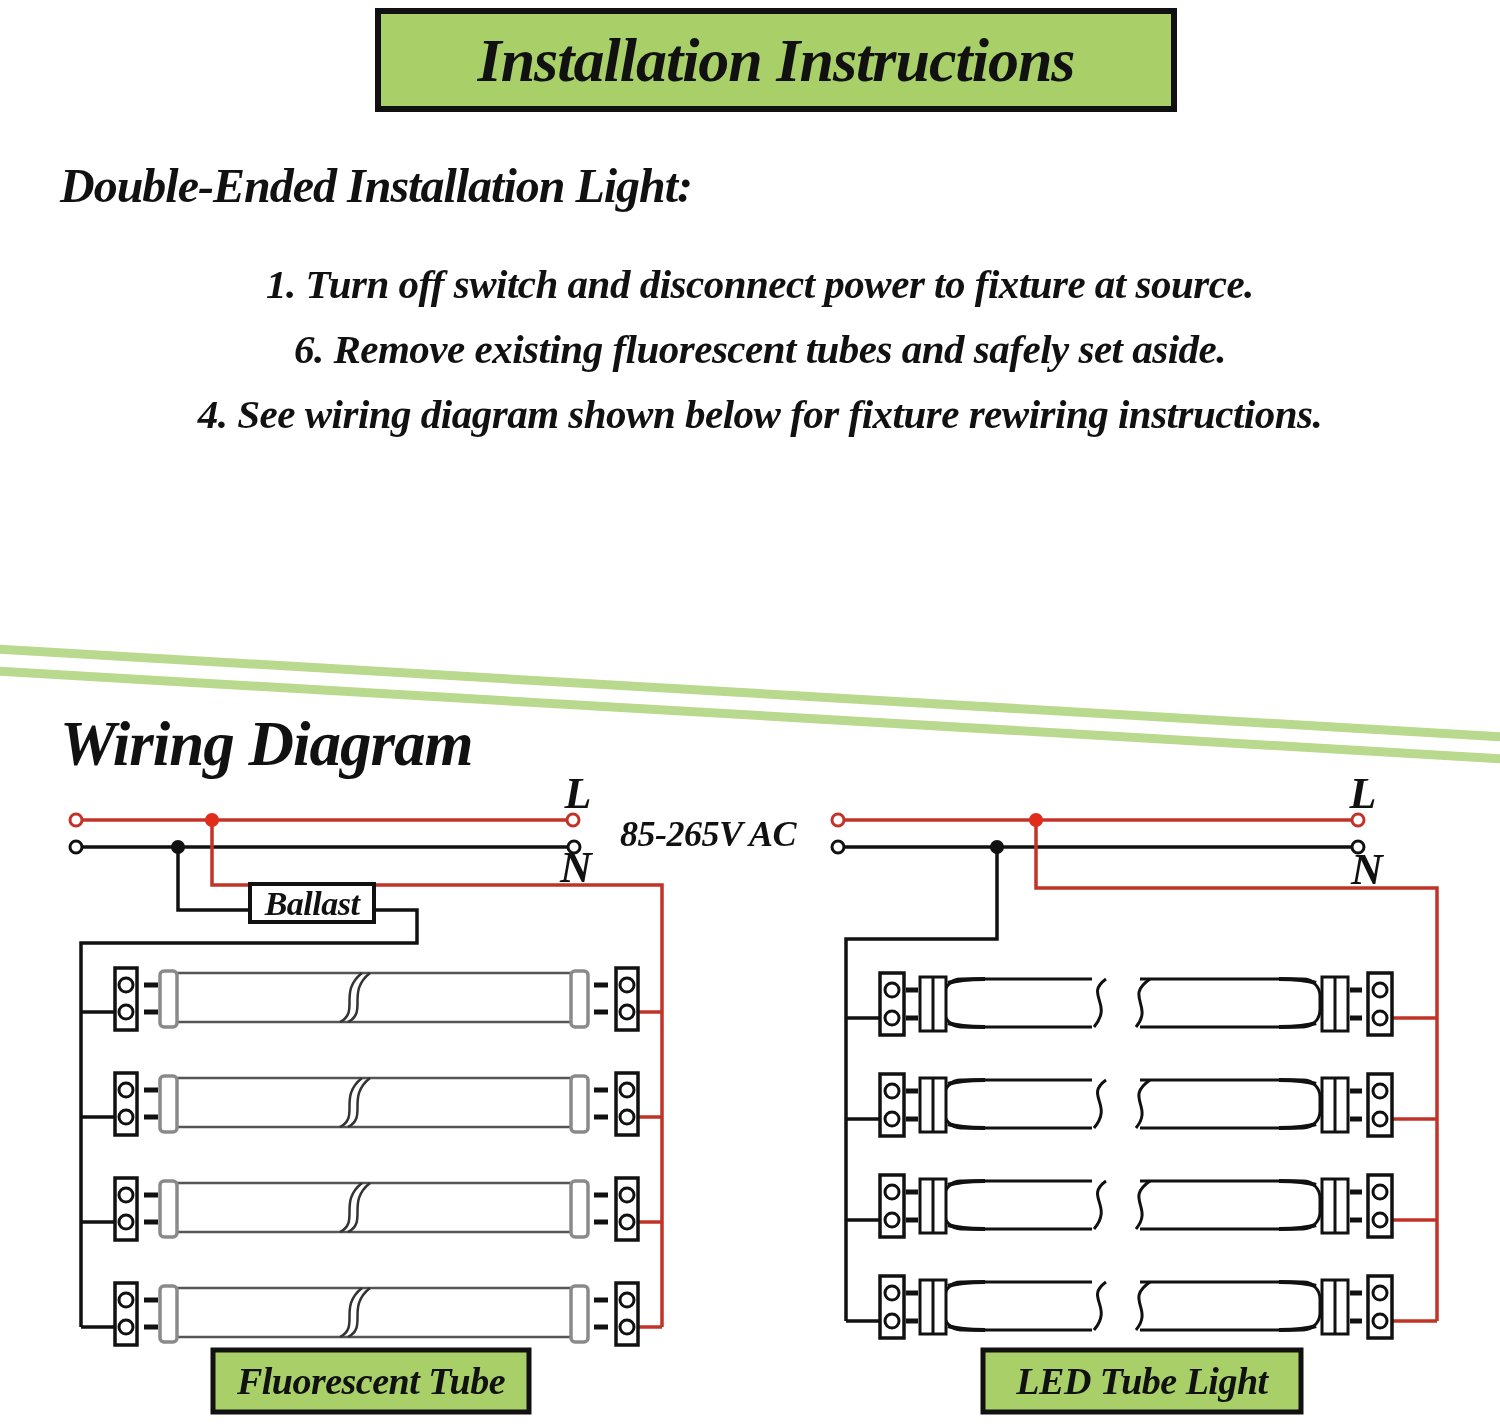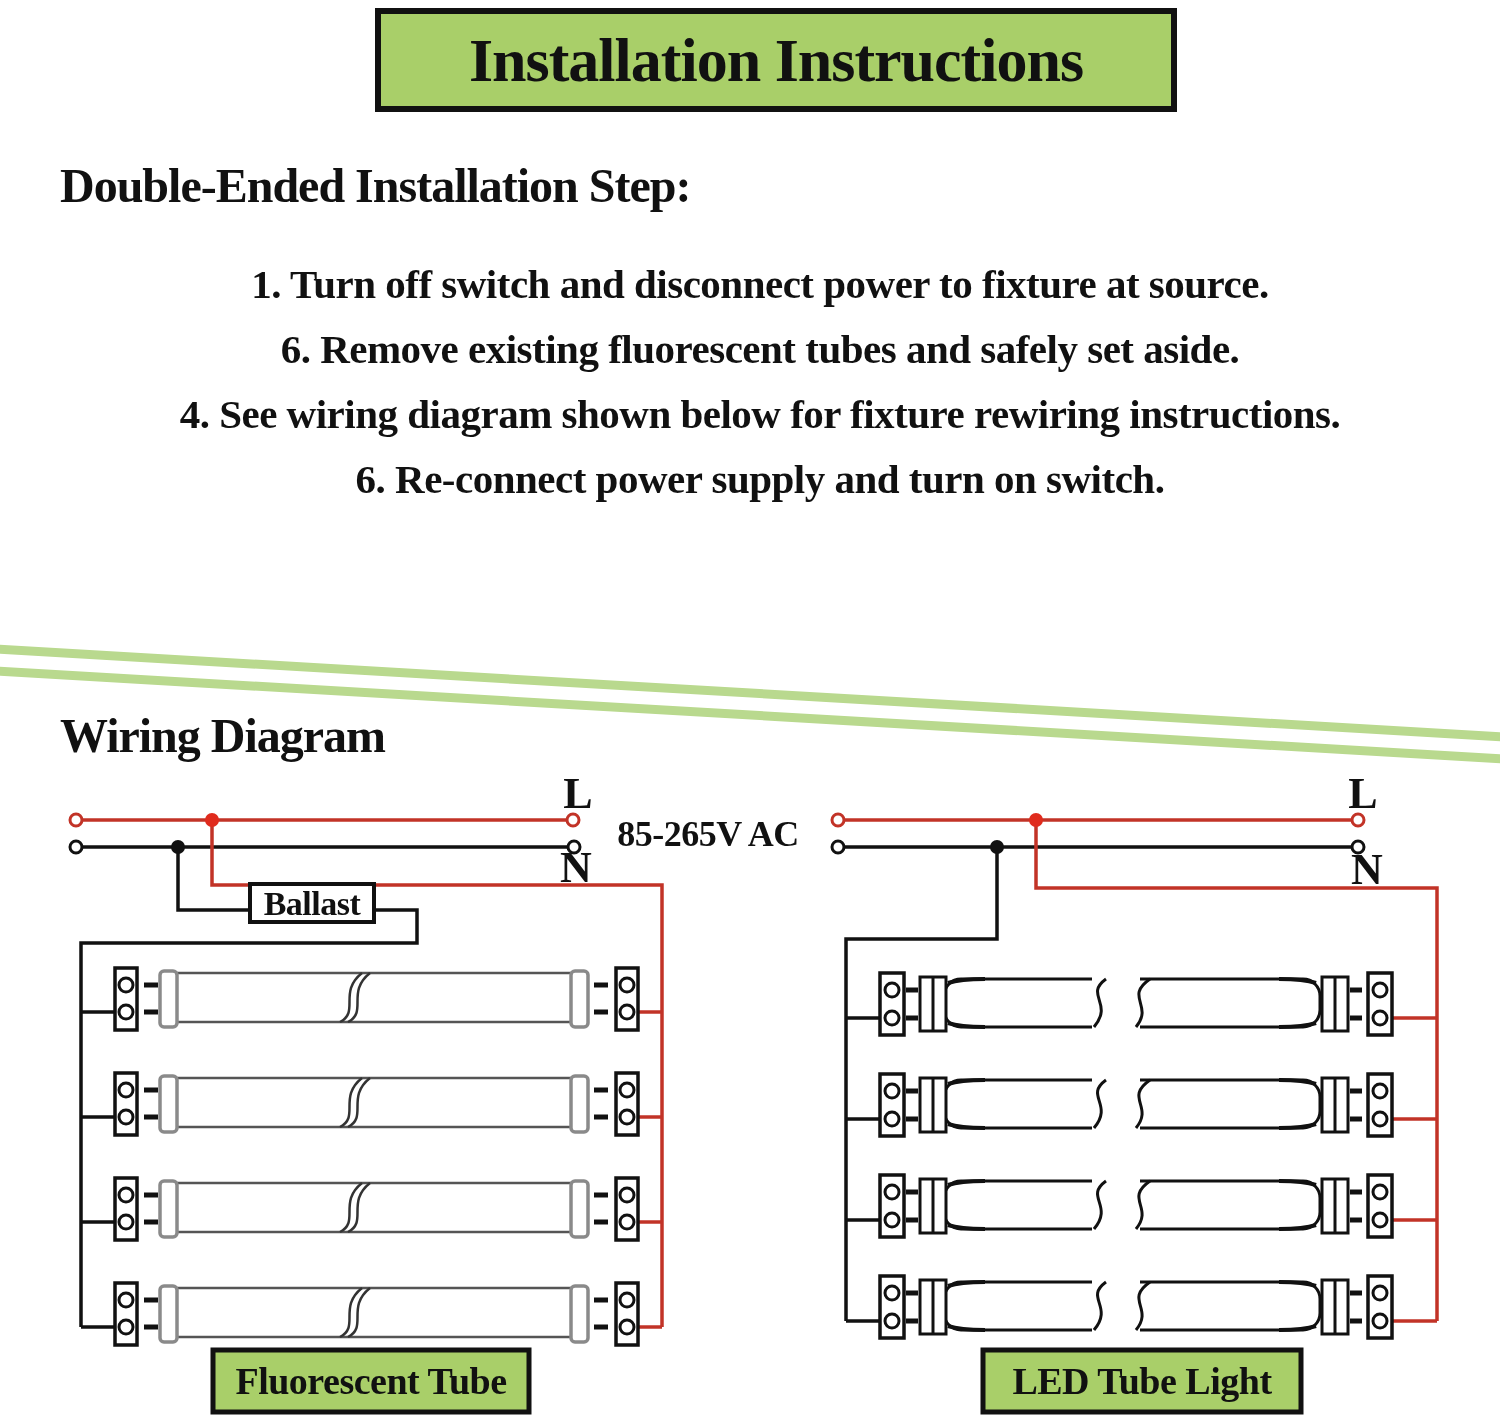--- a/index.html
+++ b/index.html
@@ -4,29 +4,29 @@
 <style>
   :root{
     --green:#a9cf69;
     --sep-green:#b9d98e;
     --red:#c23327;
     --red-bright:#e02b1d;
     --ink:#111111;
   }
   html,body{margin:0;padding:0;background:#fff;}
   #page{position:relative;width:1500px;height:1426px;background:#fff;overflow:hidden;
-        font-family:"Liberation Serif","DejaVu Serif",serif;color:var(--ink);}
+        font-family:"Liberation Serif","DejaVu Serif",serif;color:var(--ink);font-style:italic;}
   .abs{position:absolute;}
   #banner{left:375px;top:8px;width:790px;height:92px;background:var(--green);
           border:6px solid #111;display:flex;align-items:center;justify-content:center;
           font-size:62px;font-weight:bold;letter-spacing:-1px;z-index:2;}
   #section-heading{left:60px;top:158px;font-size:48px;font-weight:bold;letter-spacing:-1px;z-index:2;}
   #steps{left:60px;top:252px;width:1400px;z-index:2;text-align:center;}
   .step{font-size:41px;font-weight:bold;letter-spacing:-0.5px;line-height:65px;white-space:nowrap;}
-  #wiring-heading{left:60px;top:708px;font-size:48px;font-weight:bold;letter-spacing:-1px;z-index:2;}
+  #wiring-heading{left:60px;top:708px;font-size:63px;font-weight:bold;letter-spacing:-1px;z-index:2;}
   svg{position:absolute;left:0;top:0;z-index:1;}
   .sep{stroke:var(--sep-green);stroke-width:9;fill:none;}
   .wblack{stroke:var(--ink);stroke-width:3.5;fill:none;}
   .wred{stroke:var(--red);stroke-width:3.5;fill:none;}
   .term-red{fill:#fff;stroke:var(--red);stroke-width:3;}
   .term-black{fill:#fff;stroke:var(--ink);stroke-width:3;}
   .dot-red{fill:var(--red-bright);stroke:none;}
   .dot-black{fill:var(--ink);stroke:none;}
   .socket{fill:#fff;stroke:var(--ink);stroke-width:3.5;}
   .hole{fill:#fff;stroke:var(--ink);stroke-width:3;}
@@ -48,27 +48,26 @@
 </style>
 </head>
 <body>
 
 <div id="page">
 
   <div id="banner" class="abs">
     <span>Installation Instructions</span>
   </div>
 
-  <div id="section-heading" class="abs">Double-Ended Installation Step:</div>
+  <div id="section-heading" class="abs">Double-Ended Installation Light:</div>
 
   <div id="steps" class="abs">
       <div class="step">1. Turn off switch and disconnect power to fixture at source.</div>
       <div class="step">6. Remove existing fluorescent tubes and safely set aside.</div>
       <div class="step">4. See wiring diagram shown below for fixture rewiring instructions.</div>
-      <div class="step">6. Re-connect power supply and turn on switch.</div>
     </div>
 
   <div id="wiring-heading" class="abs">Wiring Diagram</div>
 
   <svg width="1500" height="1426" viewBox="0 0 1500 1426">
     <defs>
 
       <g id="fl-row">
         <rect class="tube" x="175" y="5" width="398" height="49"></rect>
         <path class="squig" d="M340,54 C360,44 338,24 362,5"></path>

